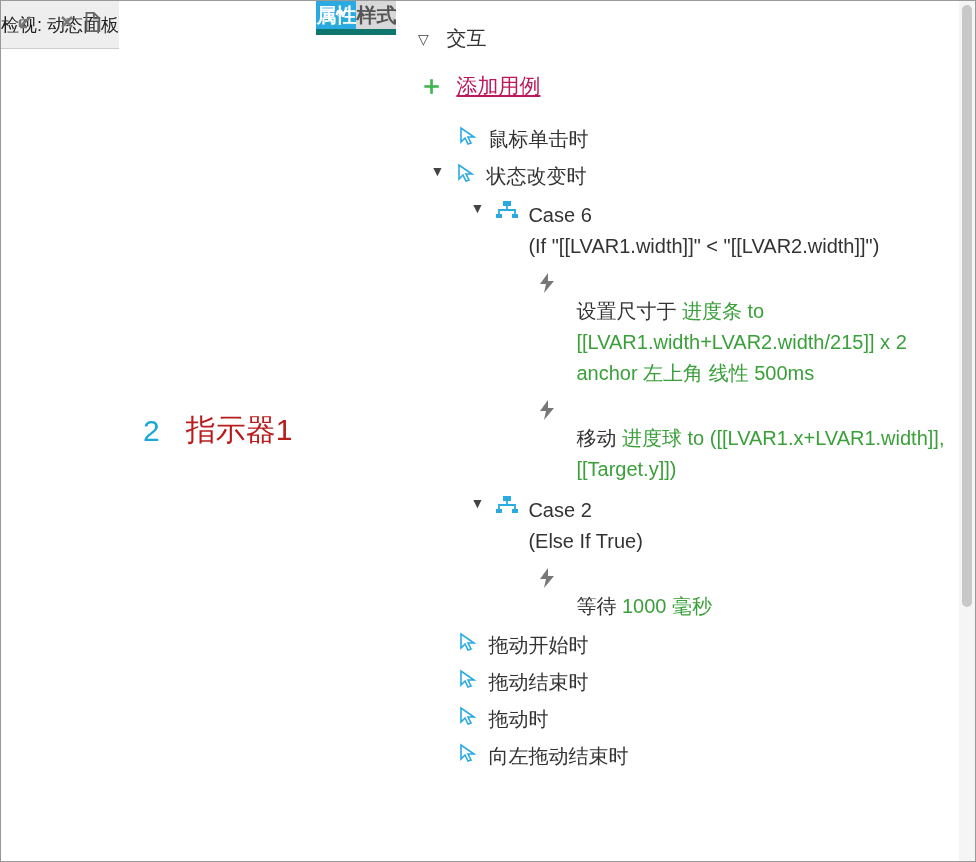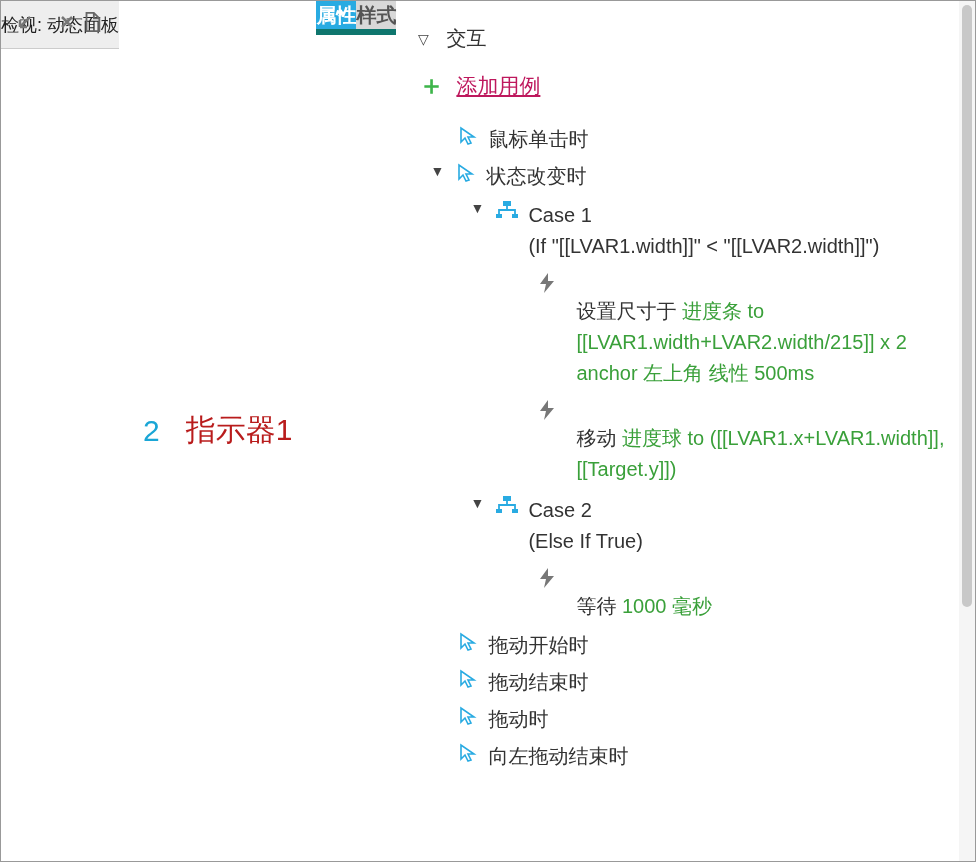--- a/index.html
+++ b/index.html
@@ -199,21 +199,21 @@
         <span class="chevron">▼</span>
         <span class="case-icon">
           <svg viewBox="0 0 22 18">
               <rect x="7" y="1" width="8" height="5" fill="#29abe2"></rect>
               <path d="M11 6 L11 10 M11 10 L3 10 L3 14 M11 10 L19 10 L19 14" stroke="#29abe2" stroke-width="1.8" fill="none"></path>
               <rect x="0" y="14" width="6" height="4" fill="#29abe2"></rect>
               <rect x="16" y="14" width="6" height="4" fill="#29abe2"></rect>
             </svg>
         </span>
         <div class="case-text">
-          <span>Case 1</span><br>
+          <span>Case 6</span><br>
           <span class="case-cond">(If "[[LVAR1.width]]" &lt; "[[LVAR2.width]]")</span>
         </div>
       </div>
 
       <div class="action-row indent-3">
         <span class="bolt-icon">
           <svg viewBox="0 0 18 22">
               <polygon points="10,1 2,12 8,12 6,21 16,9 10,9" fill="#777"></polygon>
             </svg>
         </span>

